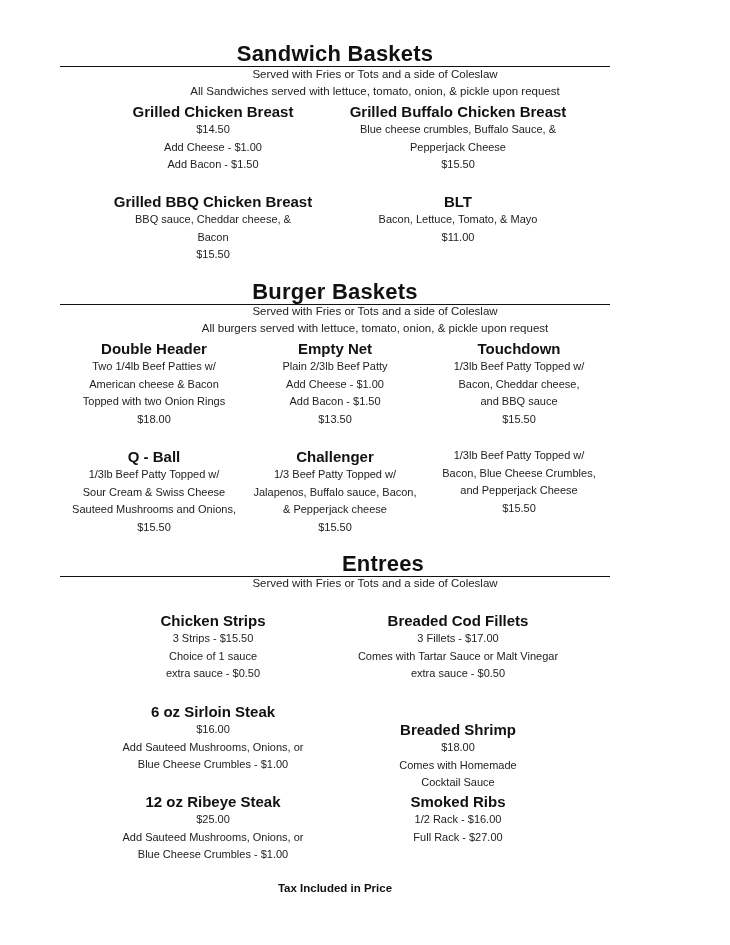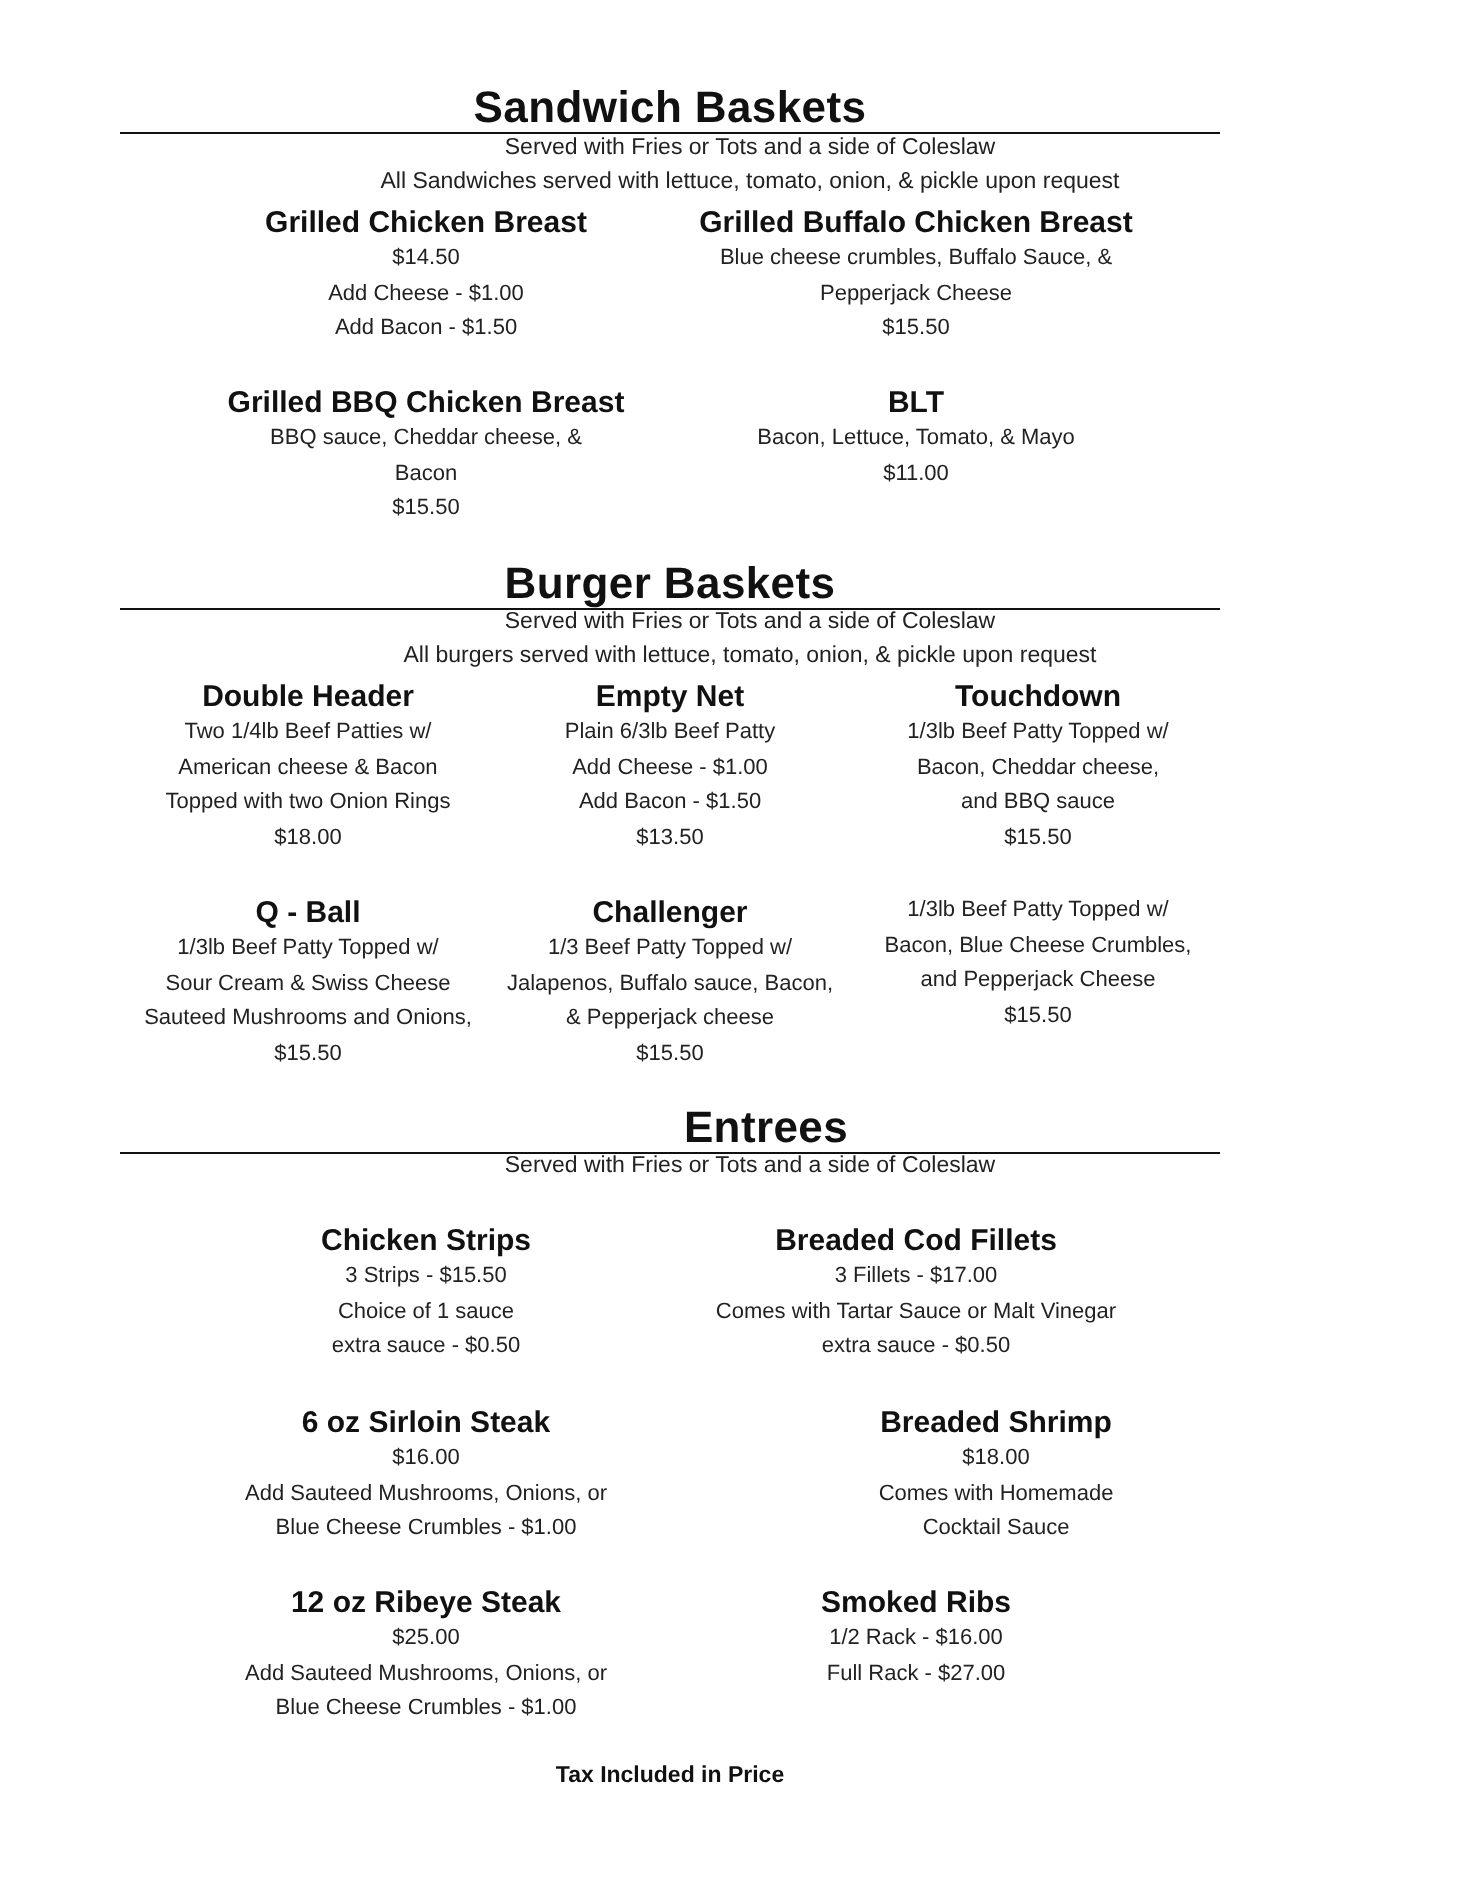--- a/index.html
+++ b/index.html
@@ -54,21 +54,21 @@
 
   <div class="item" style="left:154px;top:339px;">
     <div class="title">Double Header</div>
     <div class="line">Two 1/4lb Beef Patties w/</div>
     <div class="line">American cheese &amp; Bacon</div>
     <div class="line">Topped with two Onion Rings</div>
     <div class="line">$18.00</div>
   </div>
   <div class="item" style="left:335px;top:339px;">
     <div class="title">Empty Net</div>
-    <div class="line">Plain 6/3lb Beef Patty</div>
+    <div class="line">Plain 2/3lb Beef Patty</div>
     <div class="line">Add Cheese - $1.00</div>
     <div class="line">Add Bacon - $1.50</div>
     <div class="line">$13.50</div>
   </div>
   <div class="item" style="left:519px;top:339px;">
     <div class="title">Touchdown</div>
     <div class="line">1/3lb Beef Patty Topped w/</div>
     <div class="line">Bacon, Cheddar cheese,</div>
     <div class="line">and BBQ sauce</div>
     <div class="line">$15.50</div>
@@ -111,21 +111,21 @@
     <div class="line">3 Fillets - $17.00</div>
     <div class="line">Comes with Tartar Sauce or Malt Vinegar</div>
     <div class="line">extra sauce - $0.50</div>
   </div>
   <div class="item" style="left:213px;top:702px;">
     <div class="title">6 oz Sirloin Steak</div>
     <div class="line">$16.00</div>
     <div class="line">Add Sauteed Mushrooms, Onions, or</div>
     <div class="line">Blue Cheese Crumbles - $1.00</div>
   </div>
-  <div class="item" style="left:458px;top:702px;margin-left:40px;">
+  <div class="item" style="left:458px;top:720px;">
     <div class="title">Breaded Shrimp</div>
     <div class="line">$18.00</div>
     <div class="line">Comes with Homemade</div>
     <div class="line">Cocktail Sauce</div>
   </div>
   <div class="item" style="left:213px;top:792px;">
     <div class="title">12 oz Ribeye Steak</div>
     <div class="line">$25.00</div>
     <div class="line">Add Sauteed Mushrooms, Onions, or</div>
     <div class="line">Blue Cheese Crumbles - $1.00</div>

